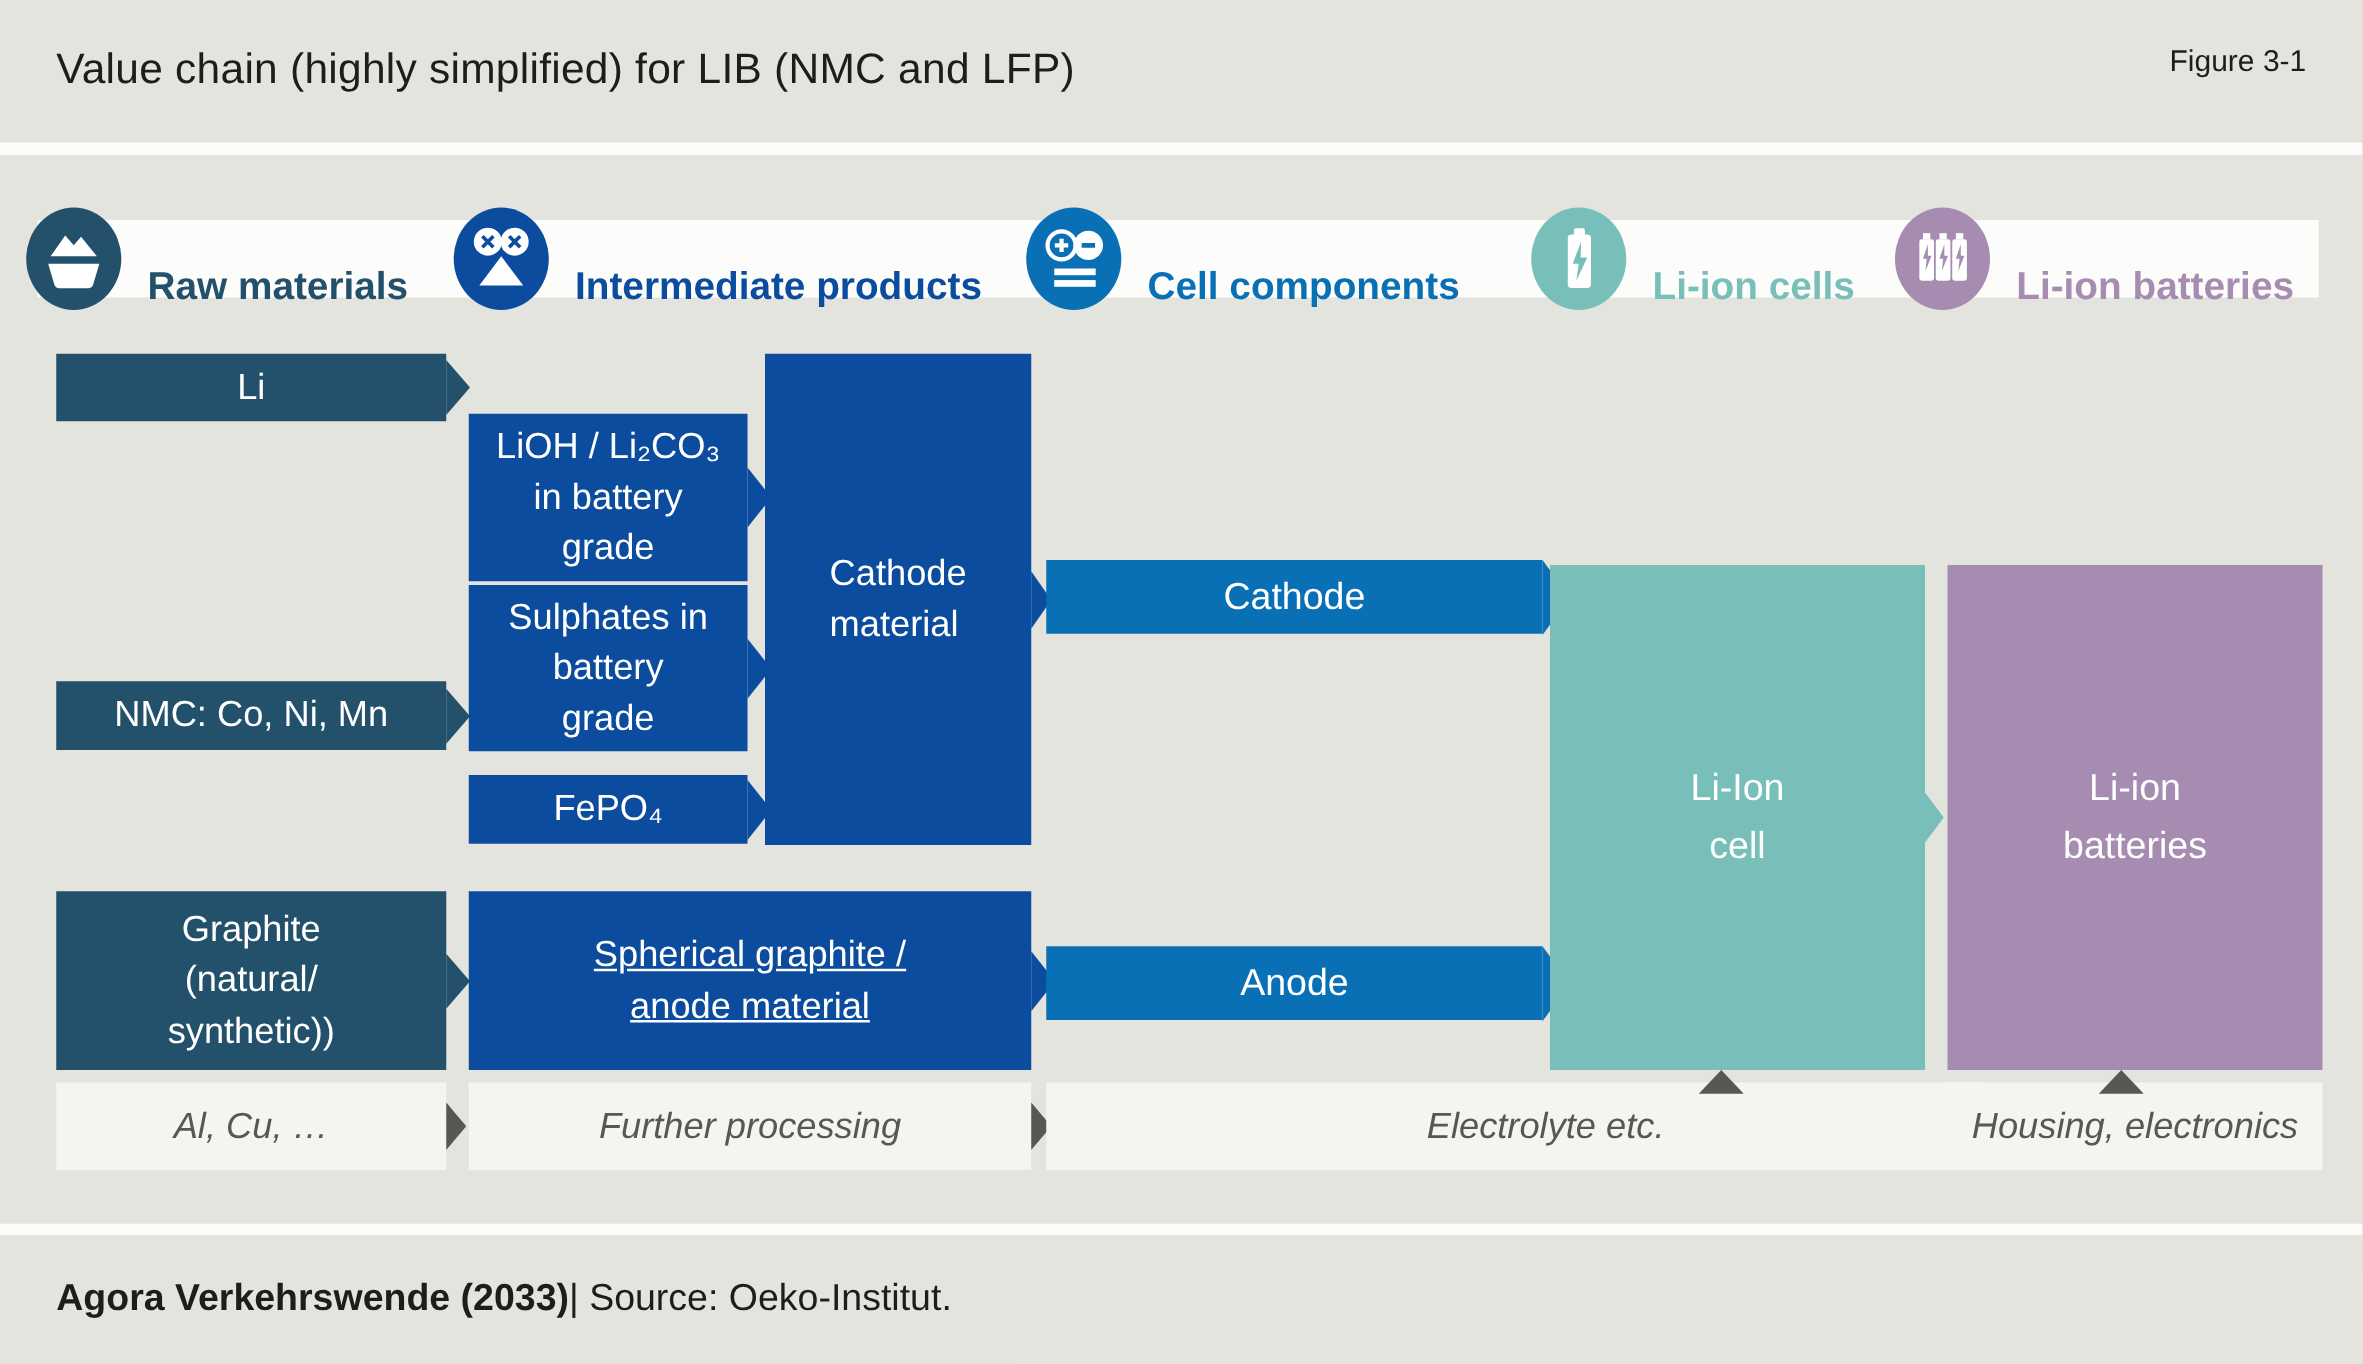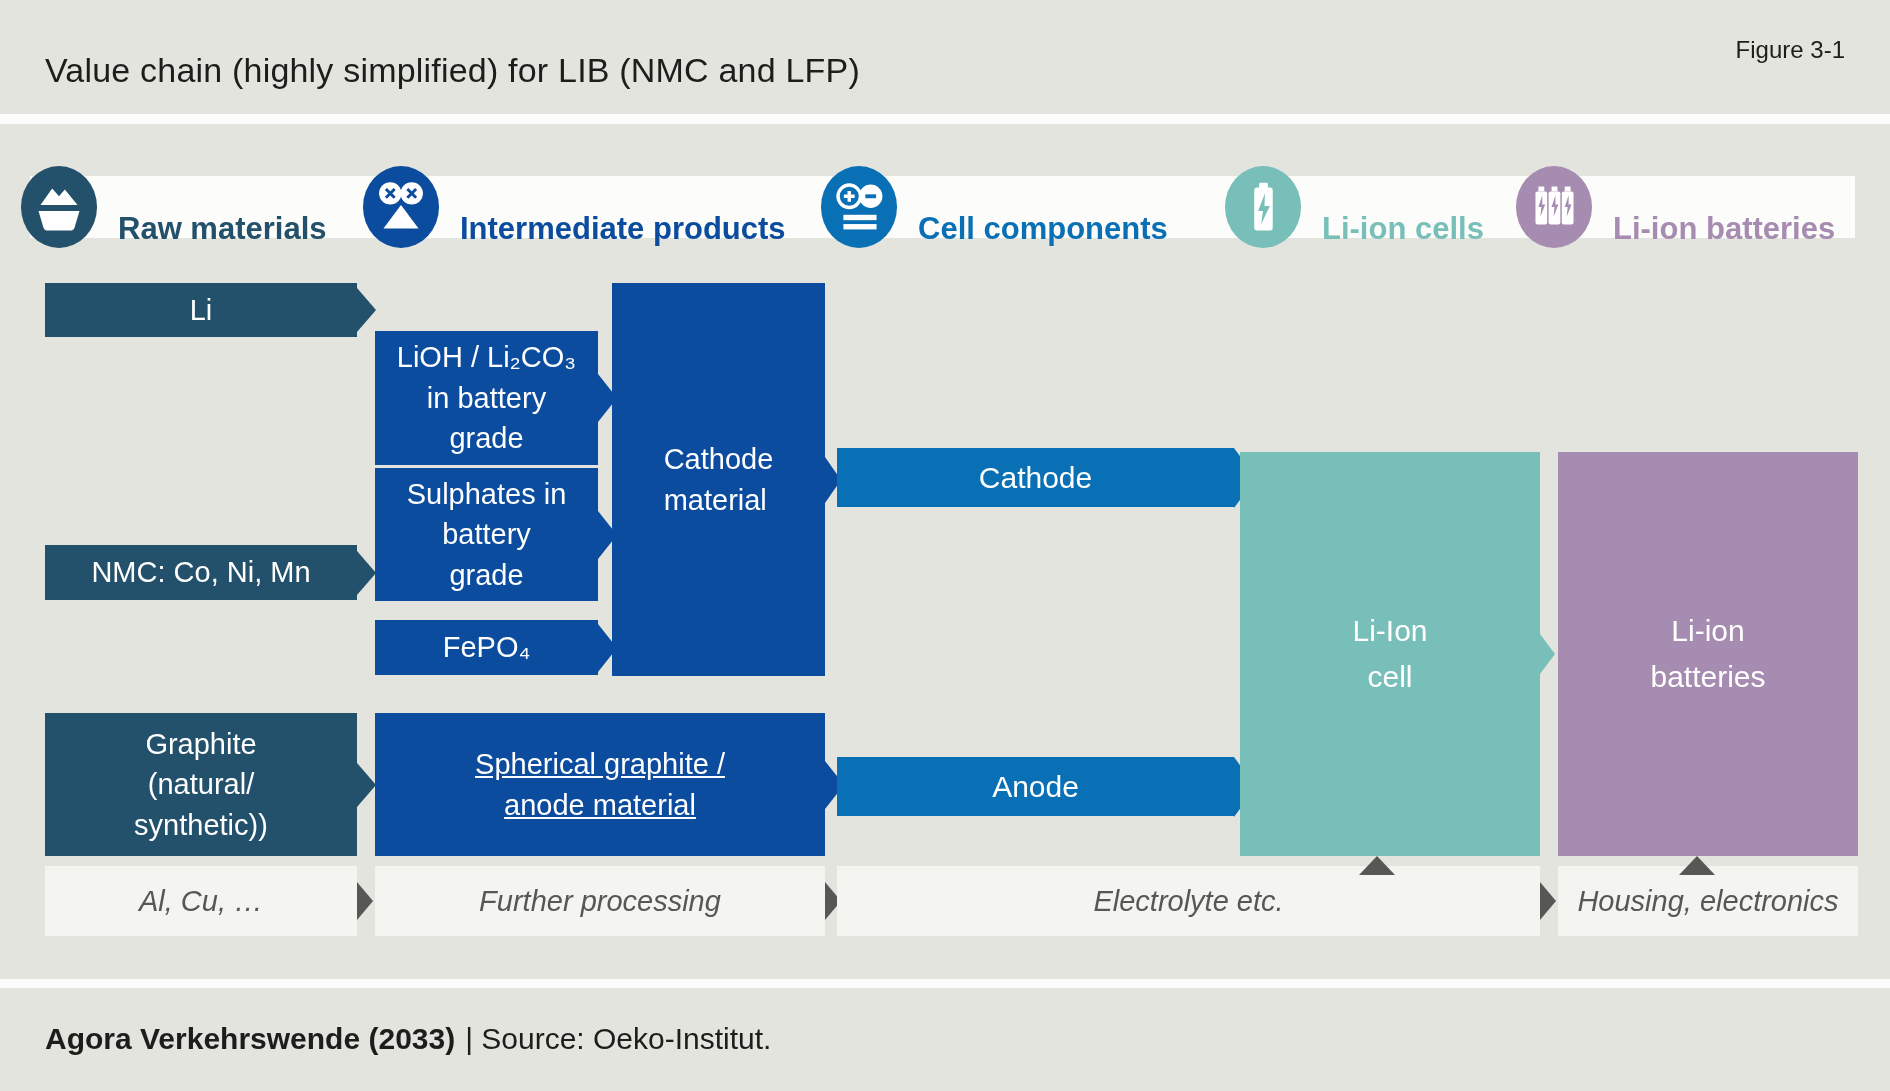--- a/index.html
+++ b/index.html
@@ -12,21 +12,21 @@
     --panel:#f4f4f1;
     --muted:#575756;
     --ink:#1d1d1b;
     --band:#fcfcfa;
   }
   html,body{margin:0;padding:0;}
   body{font-family:"Liberation Sans","DejaVu Sans",sans-serif;background:#ccc;}
   .page{position:relative;width:1890px;height:1091px;background:var(--bg);overflow:hidden;}
 
   
-  .title{position:absolute;left:45px;top:36px;font-size:34px;color:var(--ink);letter-spacing:.2px;margin-top:15px;}
+  .title{position:absolute;left:45px;top:36px;font-size:34px;color:var(--ink);letter-spacing:.2px;}
   .figure-label{position:absolute;right:45px;top:36px;font-size:24px;color:var(--ink);}
 
   .stripe{position:absolute;left:0;width:1890px;background:var(--band);}
   .stripe.top{top:114px;height:10px;}
   .stripe.bottom{top:979px;height:9px;}
 
   
   .legend-band{position:absolute;left:30px;top:176px;width:1825px;height:62px;background:var(--band);}
   .legend-item{position:absolute;top:165px;height:84px;display:flex;align-items:center;gap:20px;}
   .legend-item svg{width:78px;height:84px;flex:0 0 auto;}
@@ -53,21 +53,21 @@
   .lblue.arr::after{border-left:22px solid var(--lblue);border-top-width:30px;border-bottom-width:30px;}
   .teal.arr::after{border-left:15px solid var(--teal);border-top-width:20px;border-bottom-width:20px;}
   .gray.arr::after{border-left:16px solid var(--muted);border-top-width:19px;border-bottom-width:19px;}
 
   .up-tri{position:absolute;width:0;height:0;border-left:18px solid transparent;
           border-right:18px solid transparent;border-bottom:19px solid var(--muted);}
 
   
   .footer{position:absolute;left:45px;top:1022px;font-size:30px;color:var(--ink);}
   .footer .bold{font-weight:700;}
-  .footer .rest{margin-left:10px;font-weight:400;}
+  .footer .rest{font-weight:400;}
 </style>
 </head>
 <body>
 
 <div class="page">
 
   <div class="title">Value chain (highly simplified) for LIB (NMC and LFP)</div>
   <div class="figure-label">Figure 3-1</div>
   <div class="stripe top"></div>
 
@@ -158,21 +158,21 @@
   <div class="box lblue arr" style="left:837px;top:448px;width:397px;height:59px;">Cathode</div>
   <div class="box lblue arr" style="left:837px;top:757px;width:397px;height:59px;">Anode</div>
 
   <div class="box teal arr" style="left:1240px;top:452px;width:300px;height:404px;">Li-Ion
 cell</div>
   <div class="box purple" style="left:1558px;top:452px;width:300px;height:404px;">Li-ion
 batteries</div>
 
   <div class="box gray arr" style="left:45px;top:866px;width:312px;height:70px;">Al, Cu, …</div>
   <div class="box gray arr" style="left:375px;top:866px;width:450px;height:70px;">Further processing</div>
-  <div class="box gray arr" style="left:837px;top:866px;width:703px;height:70px;">Electrolyte etc.</div>
+  <div class="box gray arr" style="left:837px;top:866px;width:703px;height:70px;padding-left:48px;">Electrolyte etc.</div>
   <div class="box gray" style="left:1558px;top:866px;width:300px;height:70px;">Housing, electronics</div>
 
   <div class="up-tri" style="left:1359px;top:856px;"></div>
   <div class="up-tri" style="left:1679px;top:856px;"></div>
 
   <div class="stripe bottom"></div>
   <div class="footer">
     <span class="bold">Agora Verkehrswende (2033)</span><span class="rest">| Source: Oeko-Institut.</span>
   </div>
 

